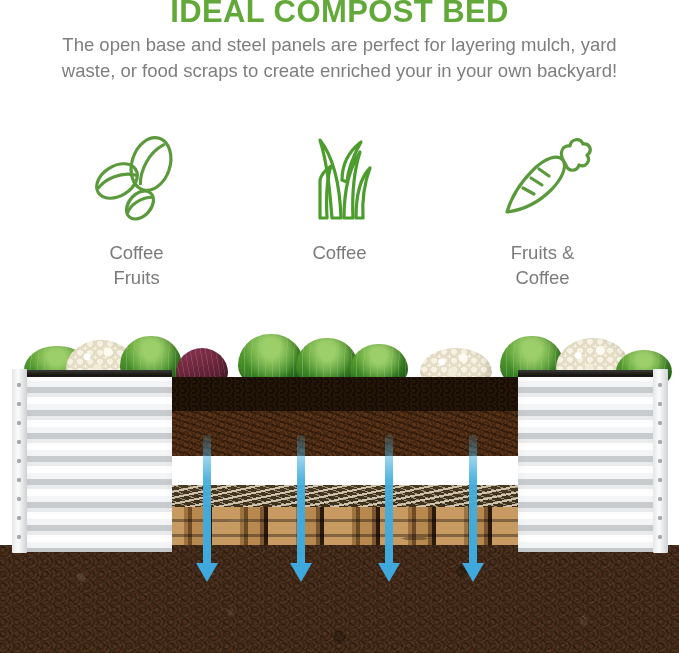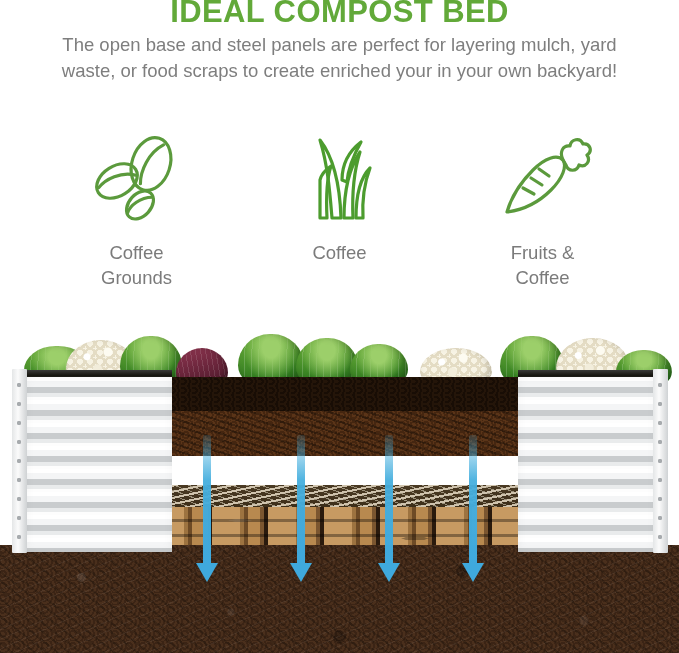--- a/index.html
+++ b/index.html
@@ -218,21 +218,21 @@
             <path d="M70 10 C58 22 56 42 60 54" transform="rotate(18 64 32)"></path>
             <ellipse cx="30" cy="49" rx="15" ry="22" transform="rotate(58 30 49)"></ellipse>
             <path d="M35 30 C24 40 22 58 26 68" transform="rotate(58 30 49)"></path>
             <ellipse cx="53" cy="73" rx="11" ry="16" transform="rotate(42 53 73)"></ellipse>
             <path d="M57 59 C48 67 46 80 49 87" transform="rotate(42 53 73)"></path>
           </g>
         </svg>
       </div>
       <div class="icon-label">
         <div>Coffee</div>
-        <div>Grounds</div>
+        <div>Fruits</div>
       </div>
     </div>
 
     <div class="icon-cell">
       <div class="icon-art">
         <svg width="100" height="92" viewBox="0 0 100 92">
           <g fill="none" stroke="#4c9c2e" stroke-width="3.2" stroke-linejoin="round">
             <path d="M30 86 L30 48 C32 40 38 36 41 34 C37 46 36 66 37 86 Z"></path>
             <path d="M42 86 C40 62 38 34 30 8 C44 26 50 56 51 86 Z"></path>
             <path d="M54 86 C54 60 58 38 70 20 C63 42 62 64 63 86 Z"></path>

